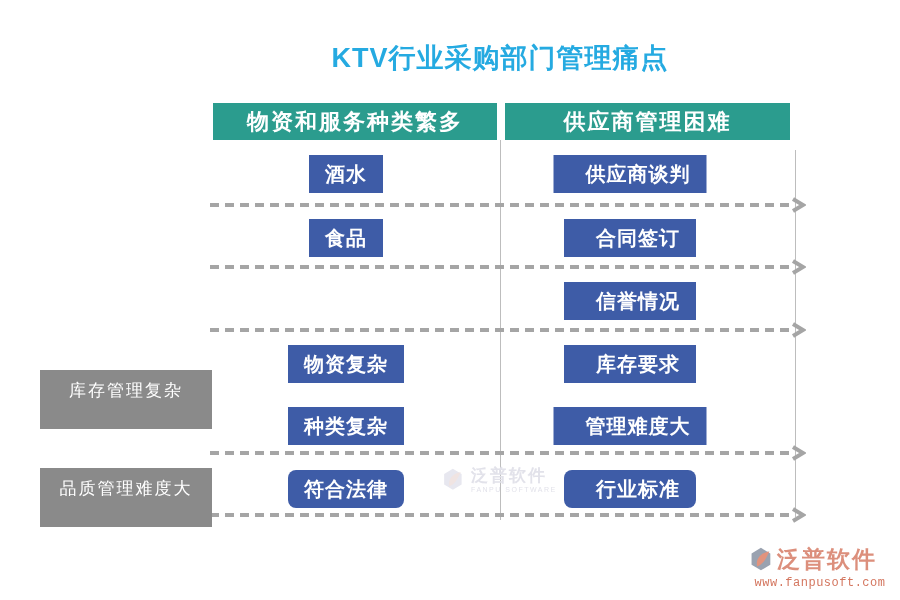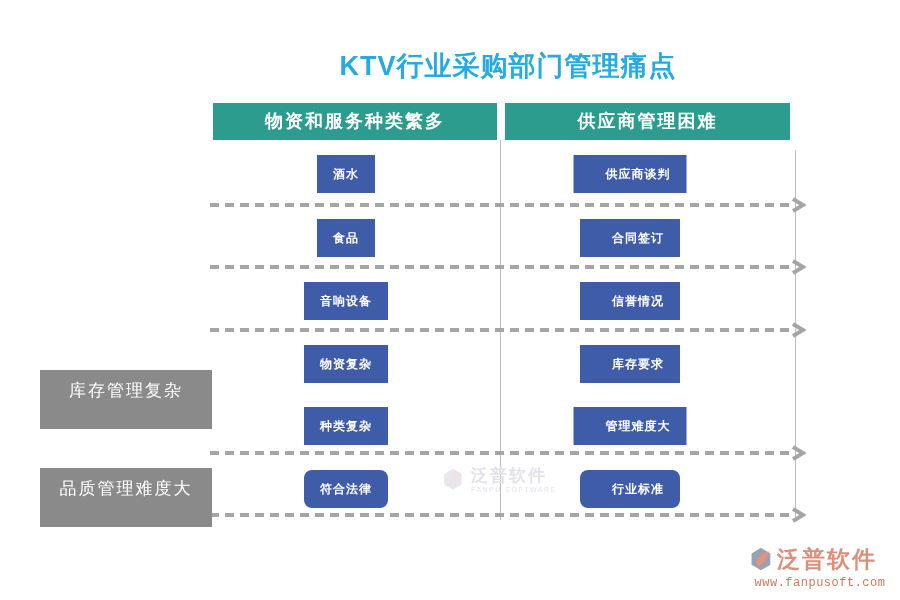--- a/index.html
+++ b/index.html
@@ -1,25 +1,25 @@
 <!DOCTYPE html>
 <html><head>
 <meta charset="utf-8">
 <style>
   html,body{margin:0;padding:0;background:#fff;}
   .canvas{position:relative;width:900px;height:600px;background:#fff;overflow:hidden;
           font-family:"Liberation Sans",sans-serif;}
-  .title{position:absolute;top:40px;left:210px;width:580px;margin:8px;text-align:center;
+  .title{position:absolute;top:40px;left:210px;width:580px;margin:0;text-align:center;
          font-size:27px;font-weight:bold;color:#25AAE1;letter-spacing:1px;}
   .col-header{position:absolute;top:103px;height:37px;line-height:37px;background:#2B9C8E;
-         color:#fff;text-align:center;font-size:18px;font-weight:bold;letter-spacing:2px;}
+         color:#fff;text-align:center;font-size:22px;font-weight:bold;letter-spacing:2px;}
   .col-header.left{left:213px;width:284px;}
   .col-header.right{left:505px;width:285px;}
   .item{position:absolute;height:38px;line-height:38px;background:#3E5CA7;color:#fff;
-        text-align:center;font-size:12px;font-weight:bold;padding:0 16px;
+        text-align:center;font-size:20px;font-weight:bold;padding:0 16px;
         transform:translateX(-50%);letter-spacing:1px;white-space:nowrap;}
   .col-l{left:346px;} .col-r{left:630px;padding-left:32px;}
   .r1{top:155px;} .r2{top:219px;} .r3{top:282px;} .r4{top:345px;} .r5{top:407px;} .r6{top:470px;border-radius:8px;}
   .side-label{position:absolute;left:40px;width:172px;height:59px;line-height:42px;
         background:#8A8A8A;color:#fff;text-align:center;font-size:17px;
         font-family:"Liberation Serif",serif;letter-spacing:2px;white-space:nowrap;}
   .side-a{top:370px;} .side-b{top:468px;}
   .vline{position:absolute;width:1px;background:#bdbdbd;}
   .vline.center{left:500px;top:140px;height:380px;}
   .vline.right{left:795px;top:150px;height:367px;}
@@ -79,21 +79,20 @@
   </div>
   <div class="arrow a5">
     <div class="dash"></div>
     <svg class="head" width="16" height="16" viewBox="0 0 16 16">
         <path d="M3 2 L13 8 L3 14" fill="none" stroke="#a5a5a5" stroke-width="4"></path>
       </svg>
   </div>
 
   <div class="item col-l r1">酒水</div>
   <div class="item col-l r2">食品</div>
-  <div class="item col-l r3">音响设备</div>
   <div class="item col-l r4">物资复杂</div>
   <div class="item col-l r5">种类复杂</div>
   <div class="item col-l r6">符合法律</div>
 
   <div class="item col-r r1">供应商谈判</div>
   <div class="item col-r r2">合同签订</div>
   <div class="item col-r r3">信誉情况</div>
   <div class="item col-r r4">库存要求</div>
   <div class="item col-r r6">行业标准</div>
   <div class="item col-r r5">管理难度大</div>

